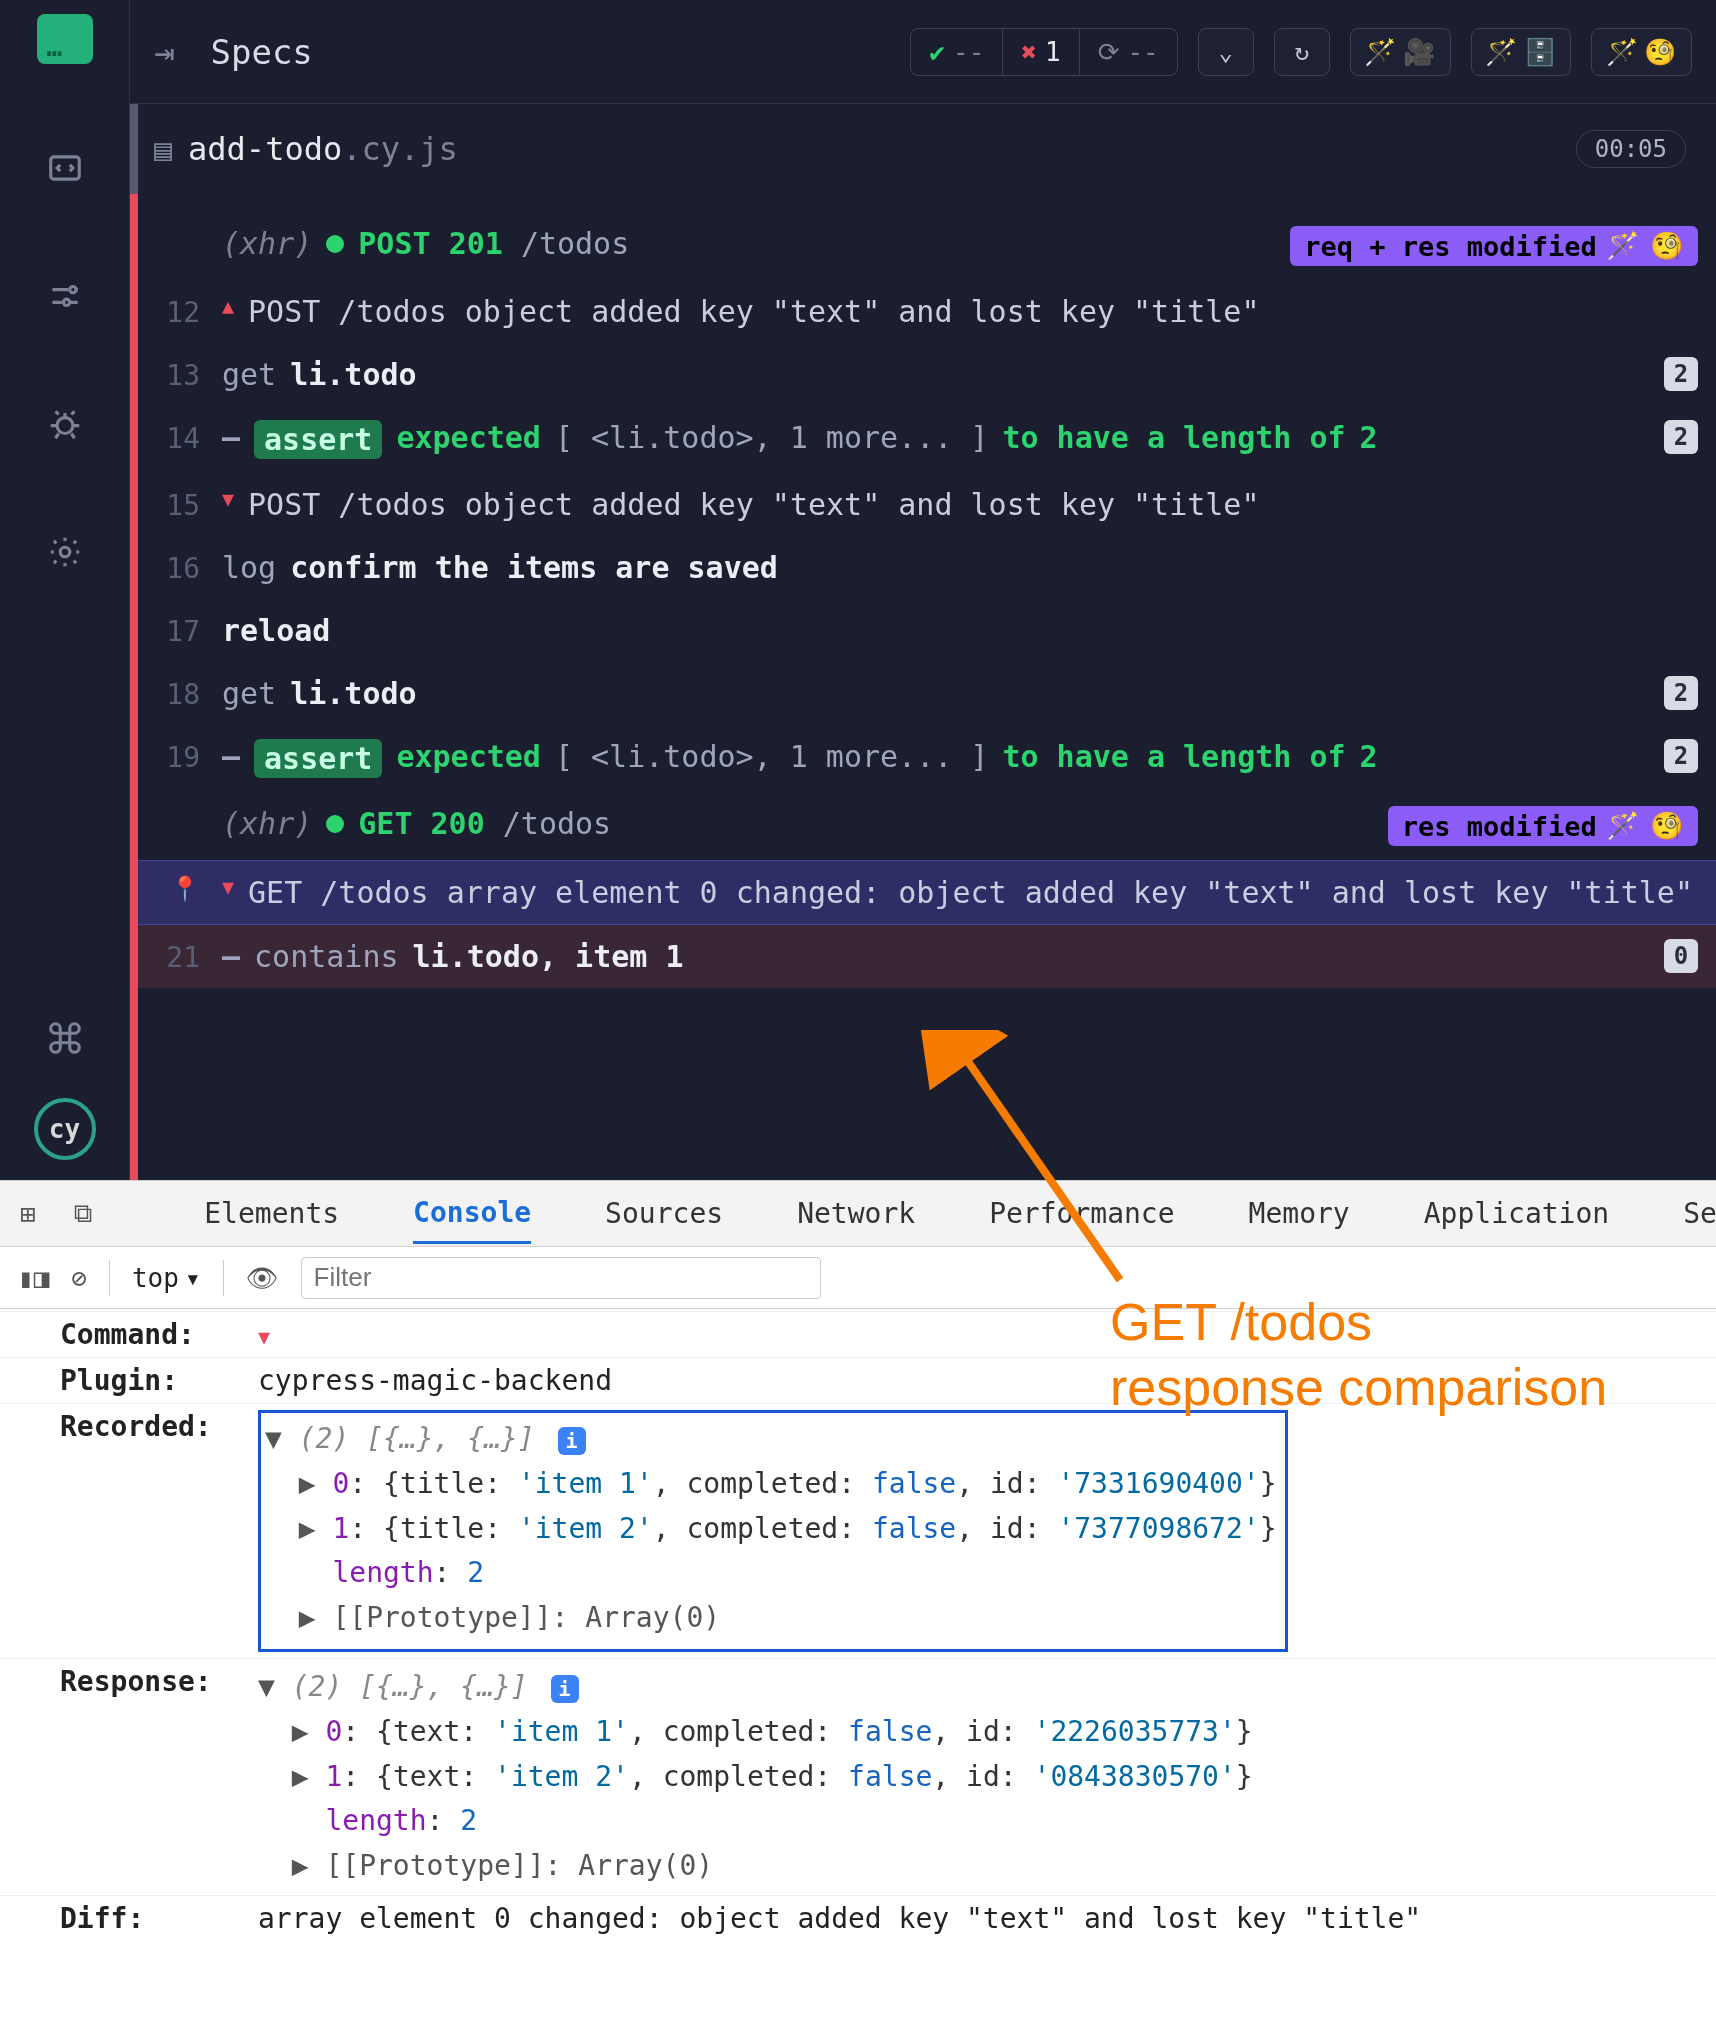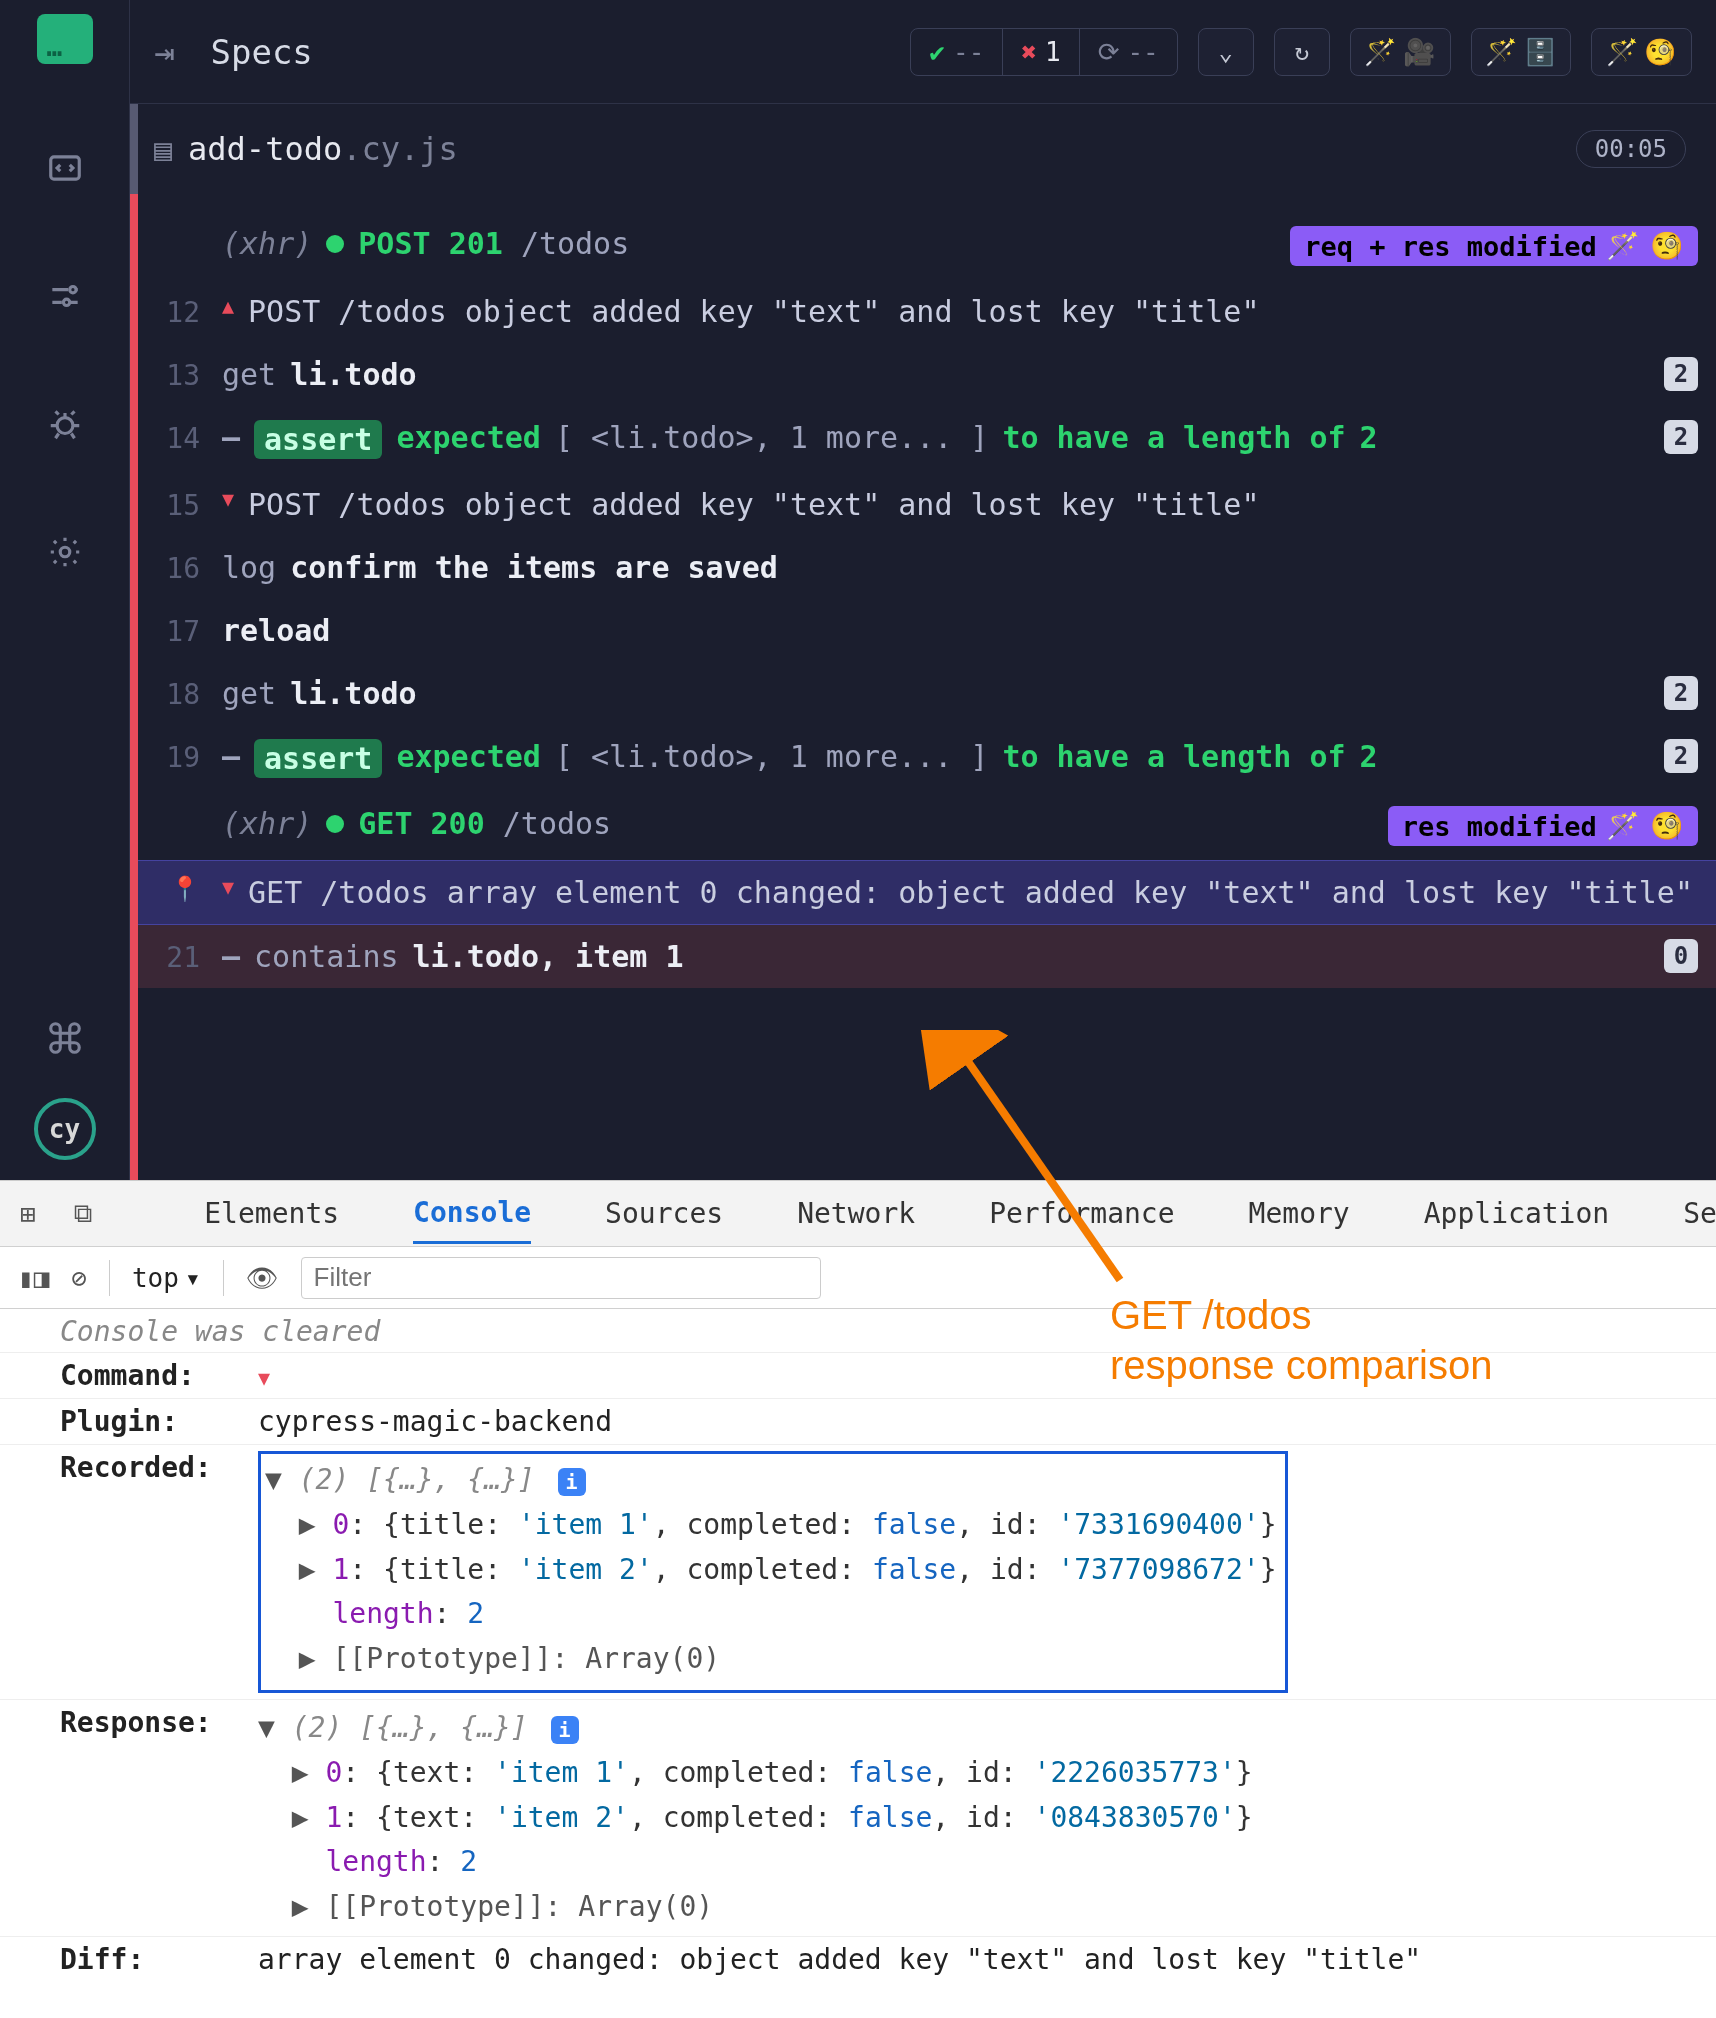--- a/index.html
+++ b/index.html
@@ -212,21 +212,21 @@
   .k-bool{color:#1565c0;}
   .k-prop{color:#8a1bb0;}
   .k-proto{color:#555;}
   .recorded-box{
     border:3px solid #1757d6; padding:4px 8px 8px 4px; display:inline-block;
   }
 
   
   .annot {
     position:absolute;
-    color:#f57c00; font-size:40px; font-weight:400;
+    color:#f57c00; font-size:52px; font-weight:400;
     text-align:left; line-height:1.25;
   }
   .arrow {
     position:absolute; width:260px; height:260px; pointer-events:none;
   }
 </style>
 </head>
 <body>
 
 <div class="app-dark mono">
@@ -469,21 +469,20 @@
     <span class="top-select">
         <span>top</span> 
         <span>▾</span>
       </span>
     <span class="sep"></span>
     <span class="dt-iconbtn eye">👁</span>
     <input class="filter" placeholder="Filter" style="">
   </div>
 
   <div class="console-body">
-    <div class="cleared">Console was cleared</div>
 
     <div class="kv-row">
       <div class="kv-key">Command:</div>
       <div class="kv-val"><span class="tri dn">▼</span></div>
     </div>
 
     <div class="kv-row">
       <div class="kv-key">Plugin:</div>
       <div class="kv-val">cypress-magic-backend</div>
     </div>

